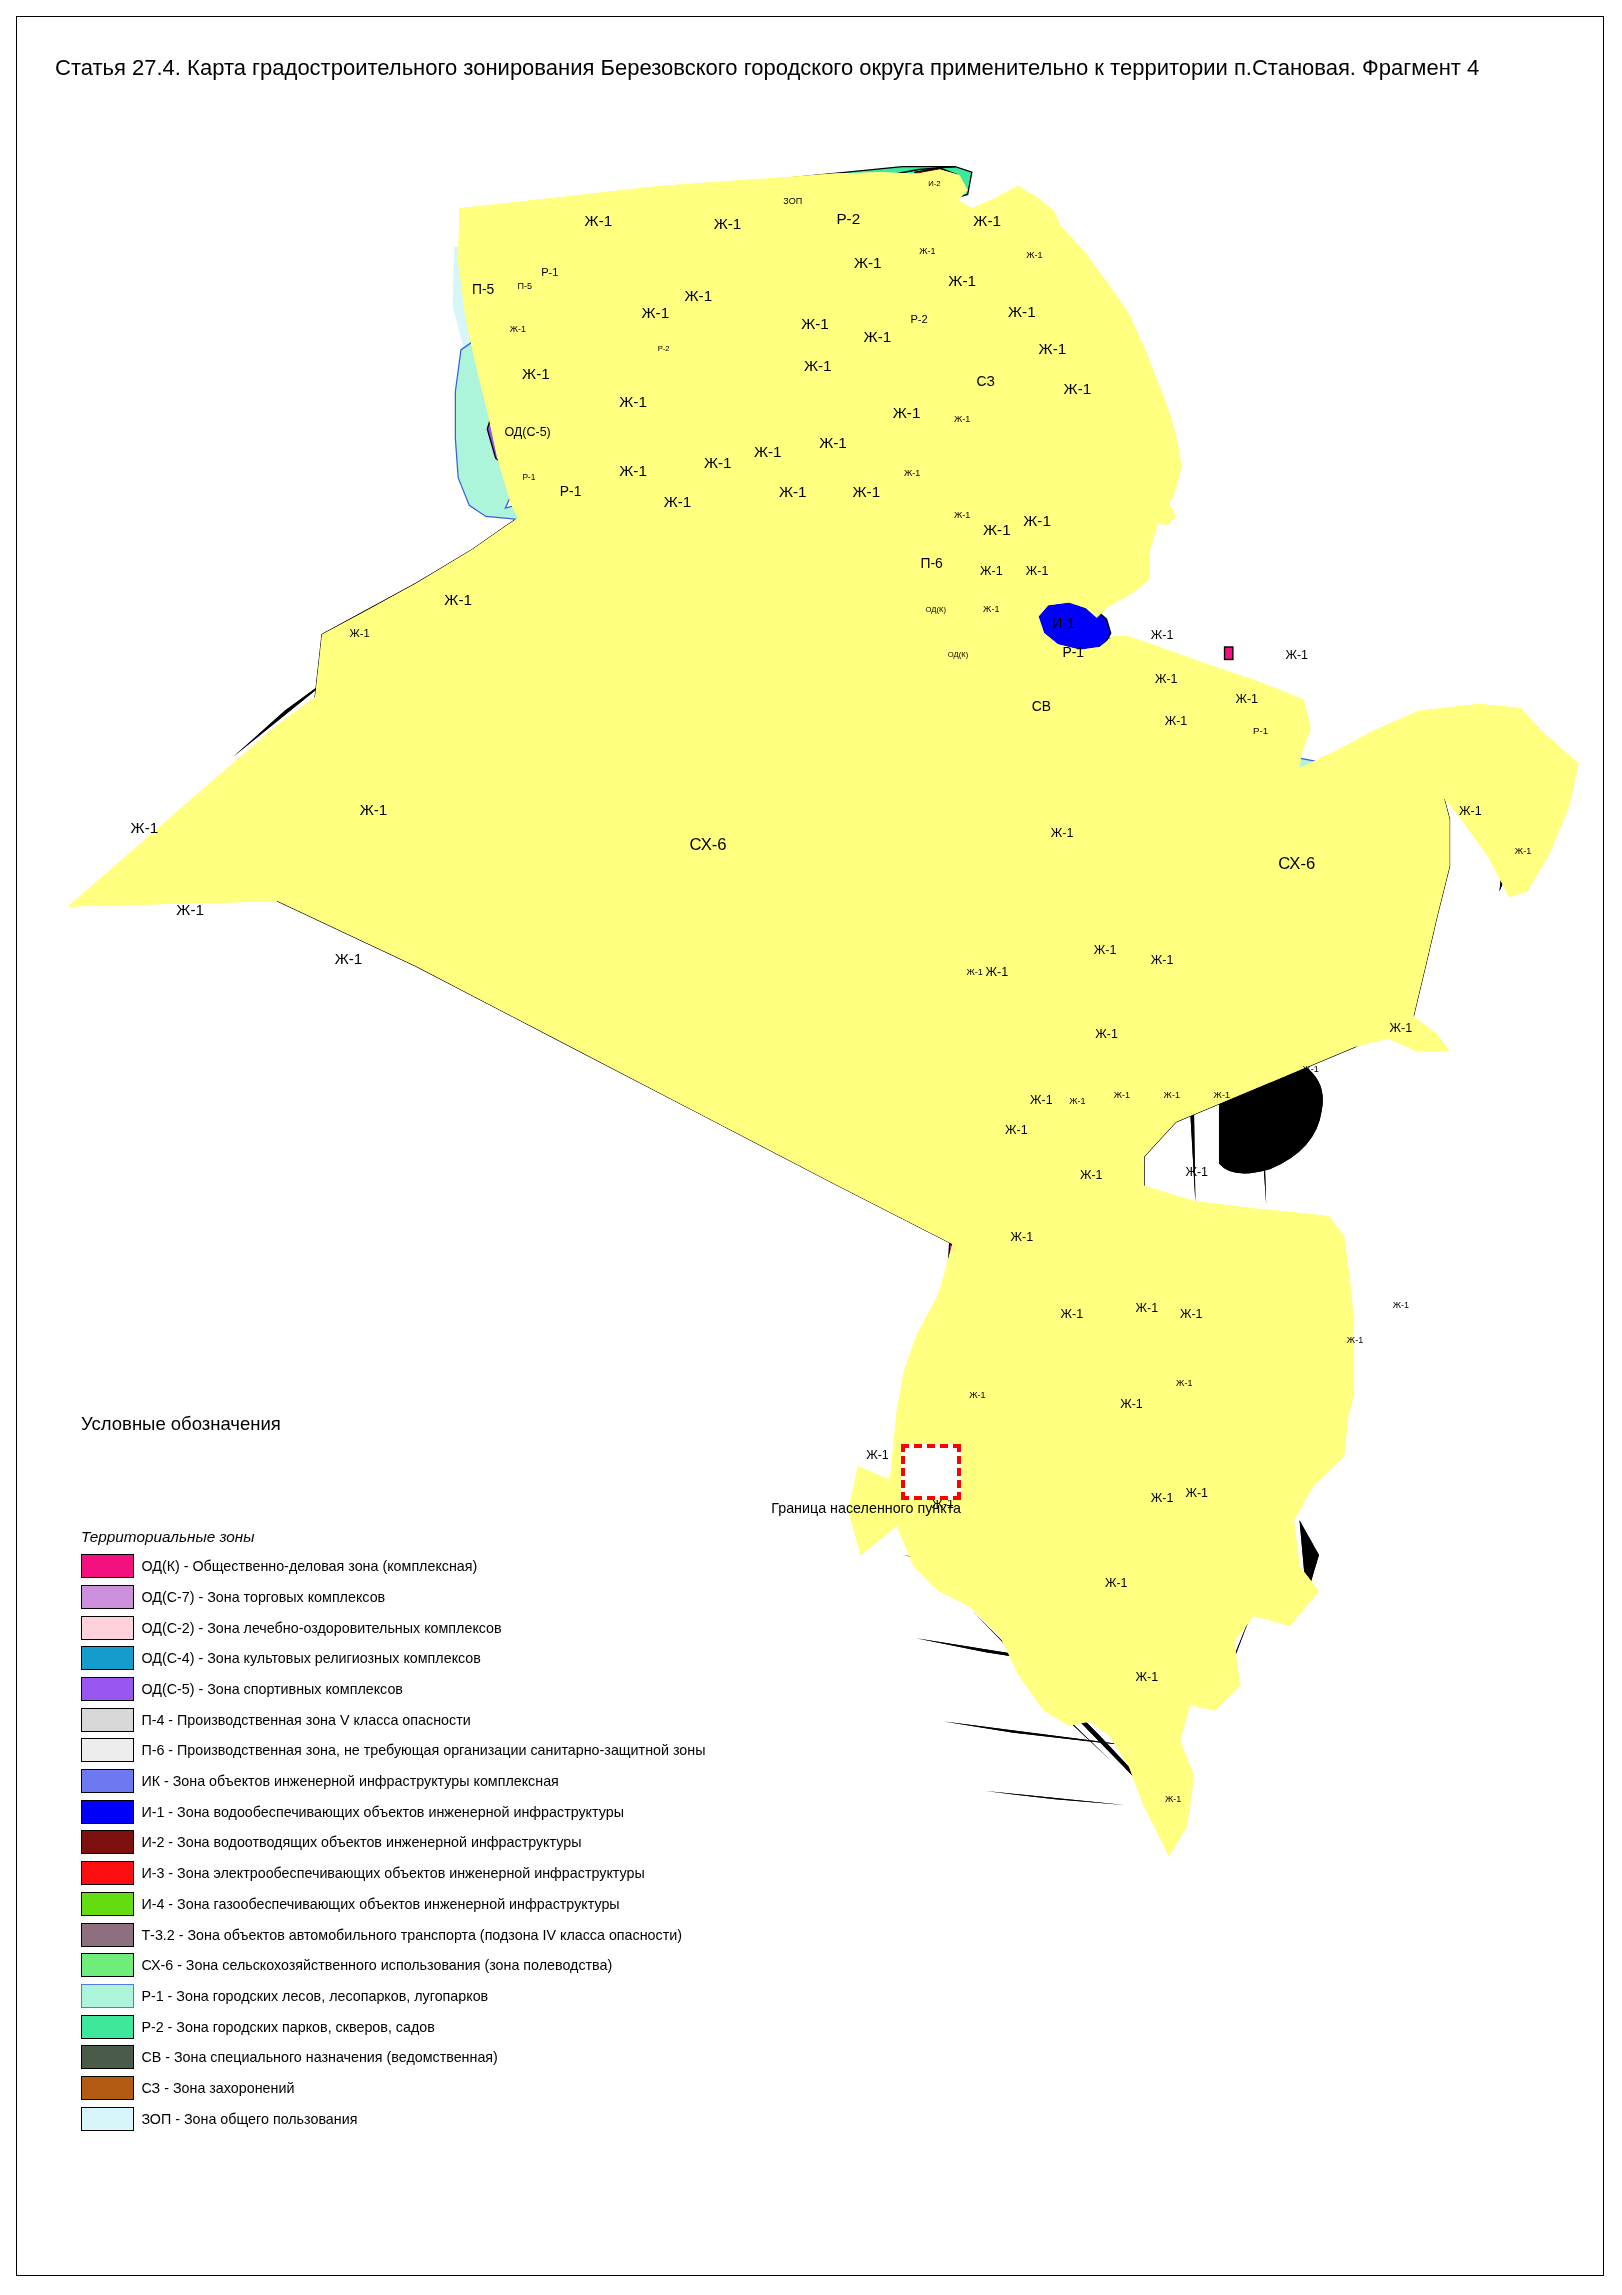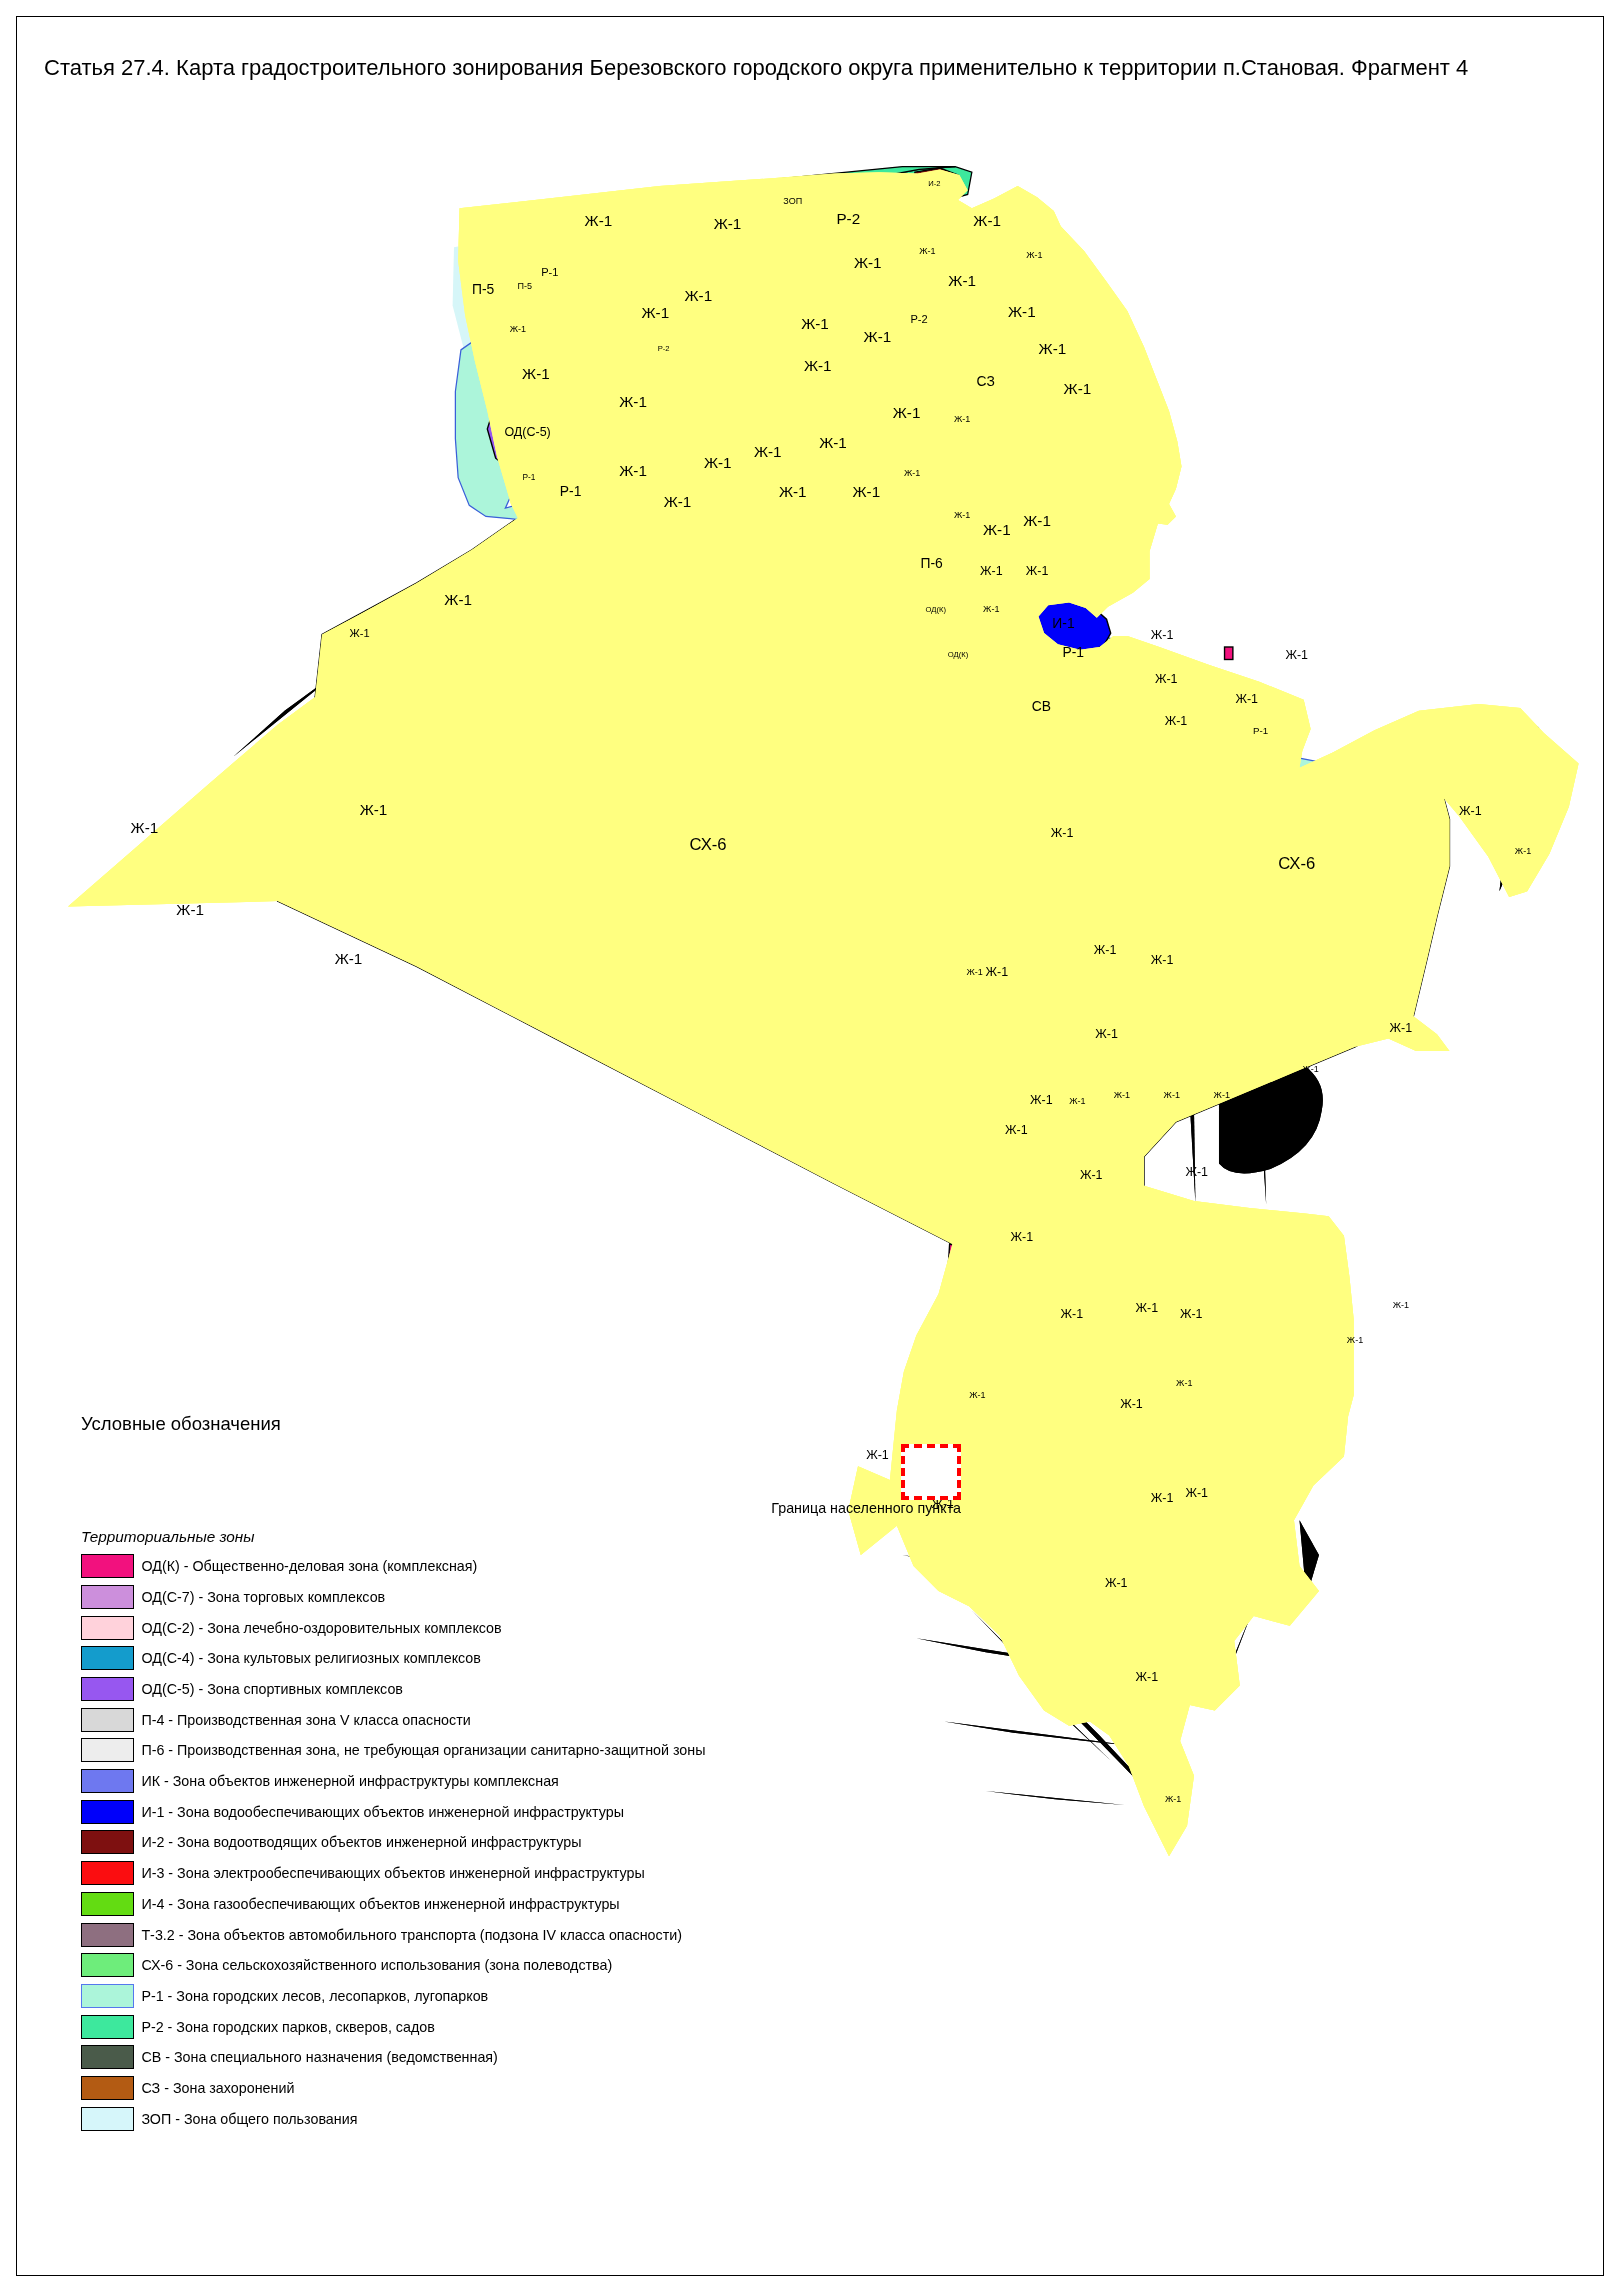--- a/index.html
+++ b/index.html
@@ -1,18 +1,18 @@
 <!DOCTYPE html>
 <html style="font-size:7.4px"><head>
 <meta charset="utf-8">
 <style>
   html,body{margin:0;padding:0;background:#fff;}
   body{width:1623px;height:2295px;position:relative;font-family:"Liberation Sans",sans-serif;}
   #frame{position:absolute;left:16px;top:16px;width:1586px;height:2258px;border:1.4px solid #000;}
-  #title{position:absolute;left:44px;top:55px;width:1528px;font-size:22px;color:#000;white-space:nowrap;}
+  #title{position:absolute;left:55px;top:55px;width:1528px;font-size:22px;color:#000;white-space:nowrap;}
   #mapsvg{position:absolute;left:0;top:0;width:1623px;height:2295px;}
   
   .base{fill:#FFFF80;stroke:none;}
   .zop{fill:#D6F6F8;stroke:none;}
   .sx6{fill:#6EED7B;stroke:#000;stroke-width:1;}
   .r2{fill:#3DE89D;stroke:#000;stroke-width:0.9;}
   .r1{fill:#ACF5DA;stroke:#3A5FD9;stroke-width:0.9;}
   .hole{fill:#FFFFFF;stroke:#000;stroke-width:0.8;}
   .p5{fill:#D8D8D8;stroke:#000;stroke-width:1;}
   .p6{fill:#EDEDED;stroke:#000;stroke-width:1;}

